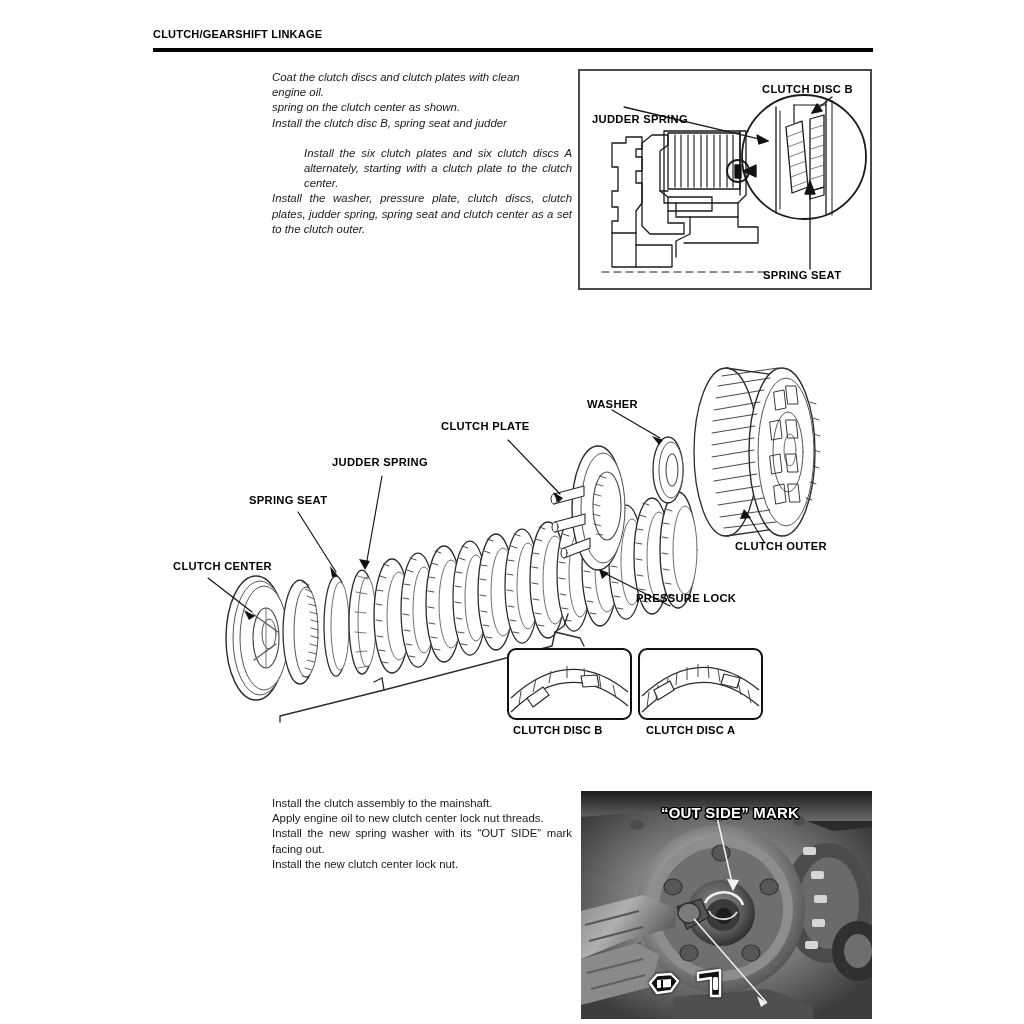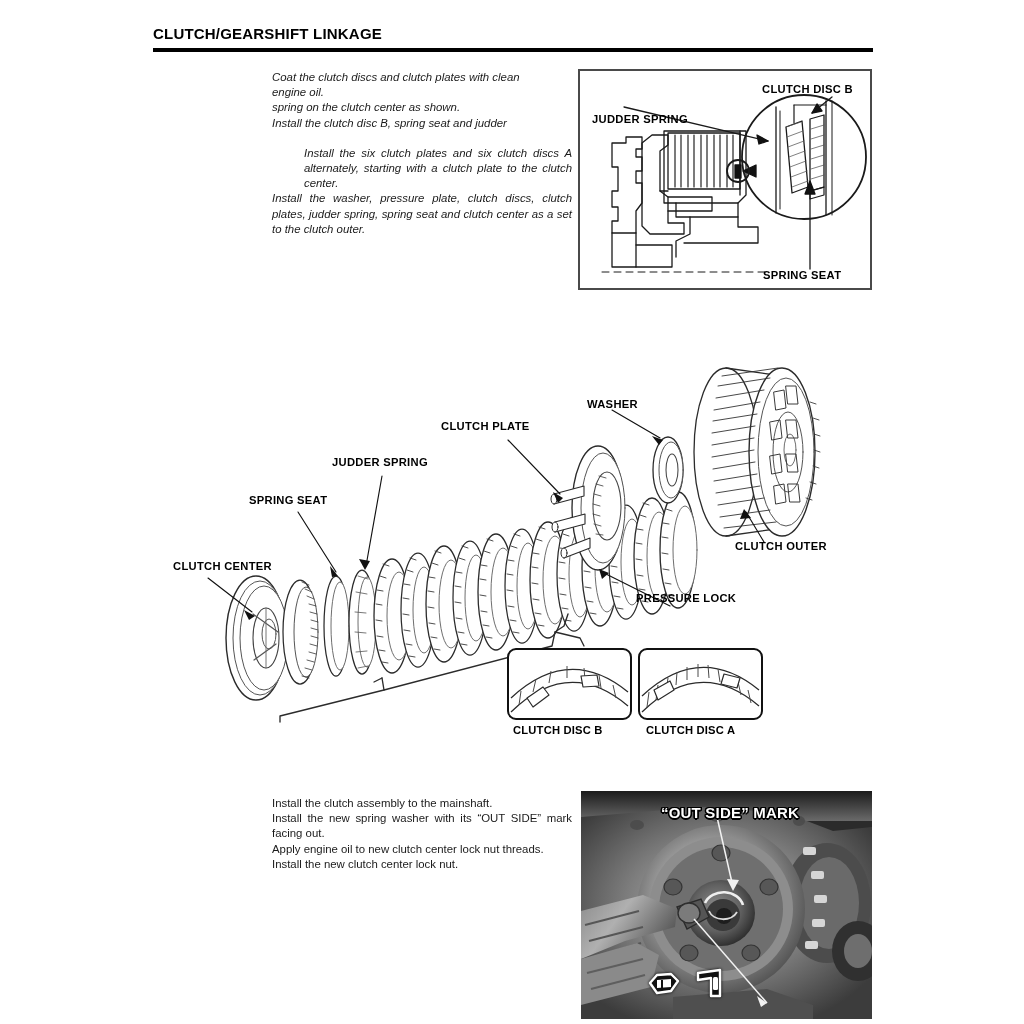--- a/index.html
+++ b/index.html
@@ -19,21 +19,21 @@
   }
 
   
   #page-header {
     position: absolute;
     left: 153px;
     top: 25px;
     width: 720px;
   }
   #page-header .title {
-    font-size: 15px;
+    font-size: 11px;
     font-weight: bold;
     letter-spacing: 0.2px;
     line-height: 18px;
     white-space: nowrap;
   }
   #page-header .rule {
     margin-top: 5px;
     height: 4px;
     background: #000;
   }
@@ -674,22 +674,22 @@
 
       <path d="M14 40 L30 31 L34 40 L18 50 Z" fill="#fff" stroke="#2b2b2b" stroke-width="1.2"></path>
       <path d="M84 24 L100 28 L97 38 L81 34 Z" fill="#fff" stroke="#2b2b2b" stroke-width="1.2"></path>
     </g>
   </svg>
 </div>
 <div class="detail-caption" id="caption-disc-a">CLUTCH DISC A</div>
 
 <div class="body-text" id="text-bottom">
   <p>Install the clutch assembly to the mainshaft.</p>
+  <p class="justify">Apply engine oil to new clutch center lock nut threads.</p>
   <p class="justify">Install the new spring washer with its “OUT SIDE” mark facing out.</p>
-  <p class="justify">Apply engine oil to new clutch center lock nut threads.</p>
   <p>Install the new clutch center lock nut.</p>
 </div>
 
 <div id="fig-photo">
   <svg class="photo-canvas" width="291" height="228" viewBox="0 0 291 228" preserveAspectRatio="none">
     <defs>
       <radialGradient id="gCase" cx="48%" cy="46%" r="62%">
         <stop offset="0%" stop-color="#b9b9b9"></stop>
         <stop offset="52%" stop-color="#7d7d7d"></stop>
         <stop offset="100%" stop-color="#3c3c3c"></stop>

